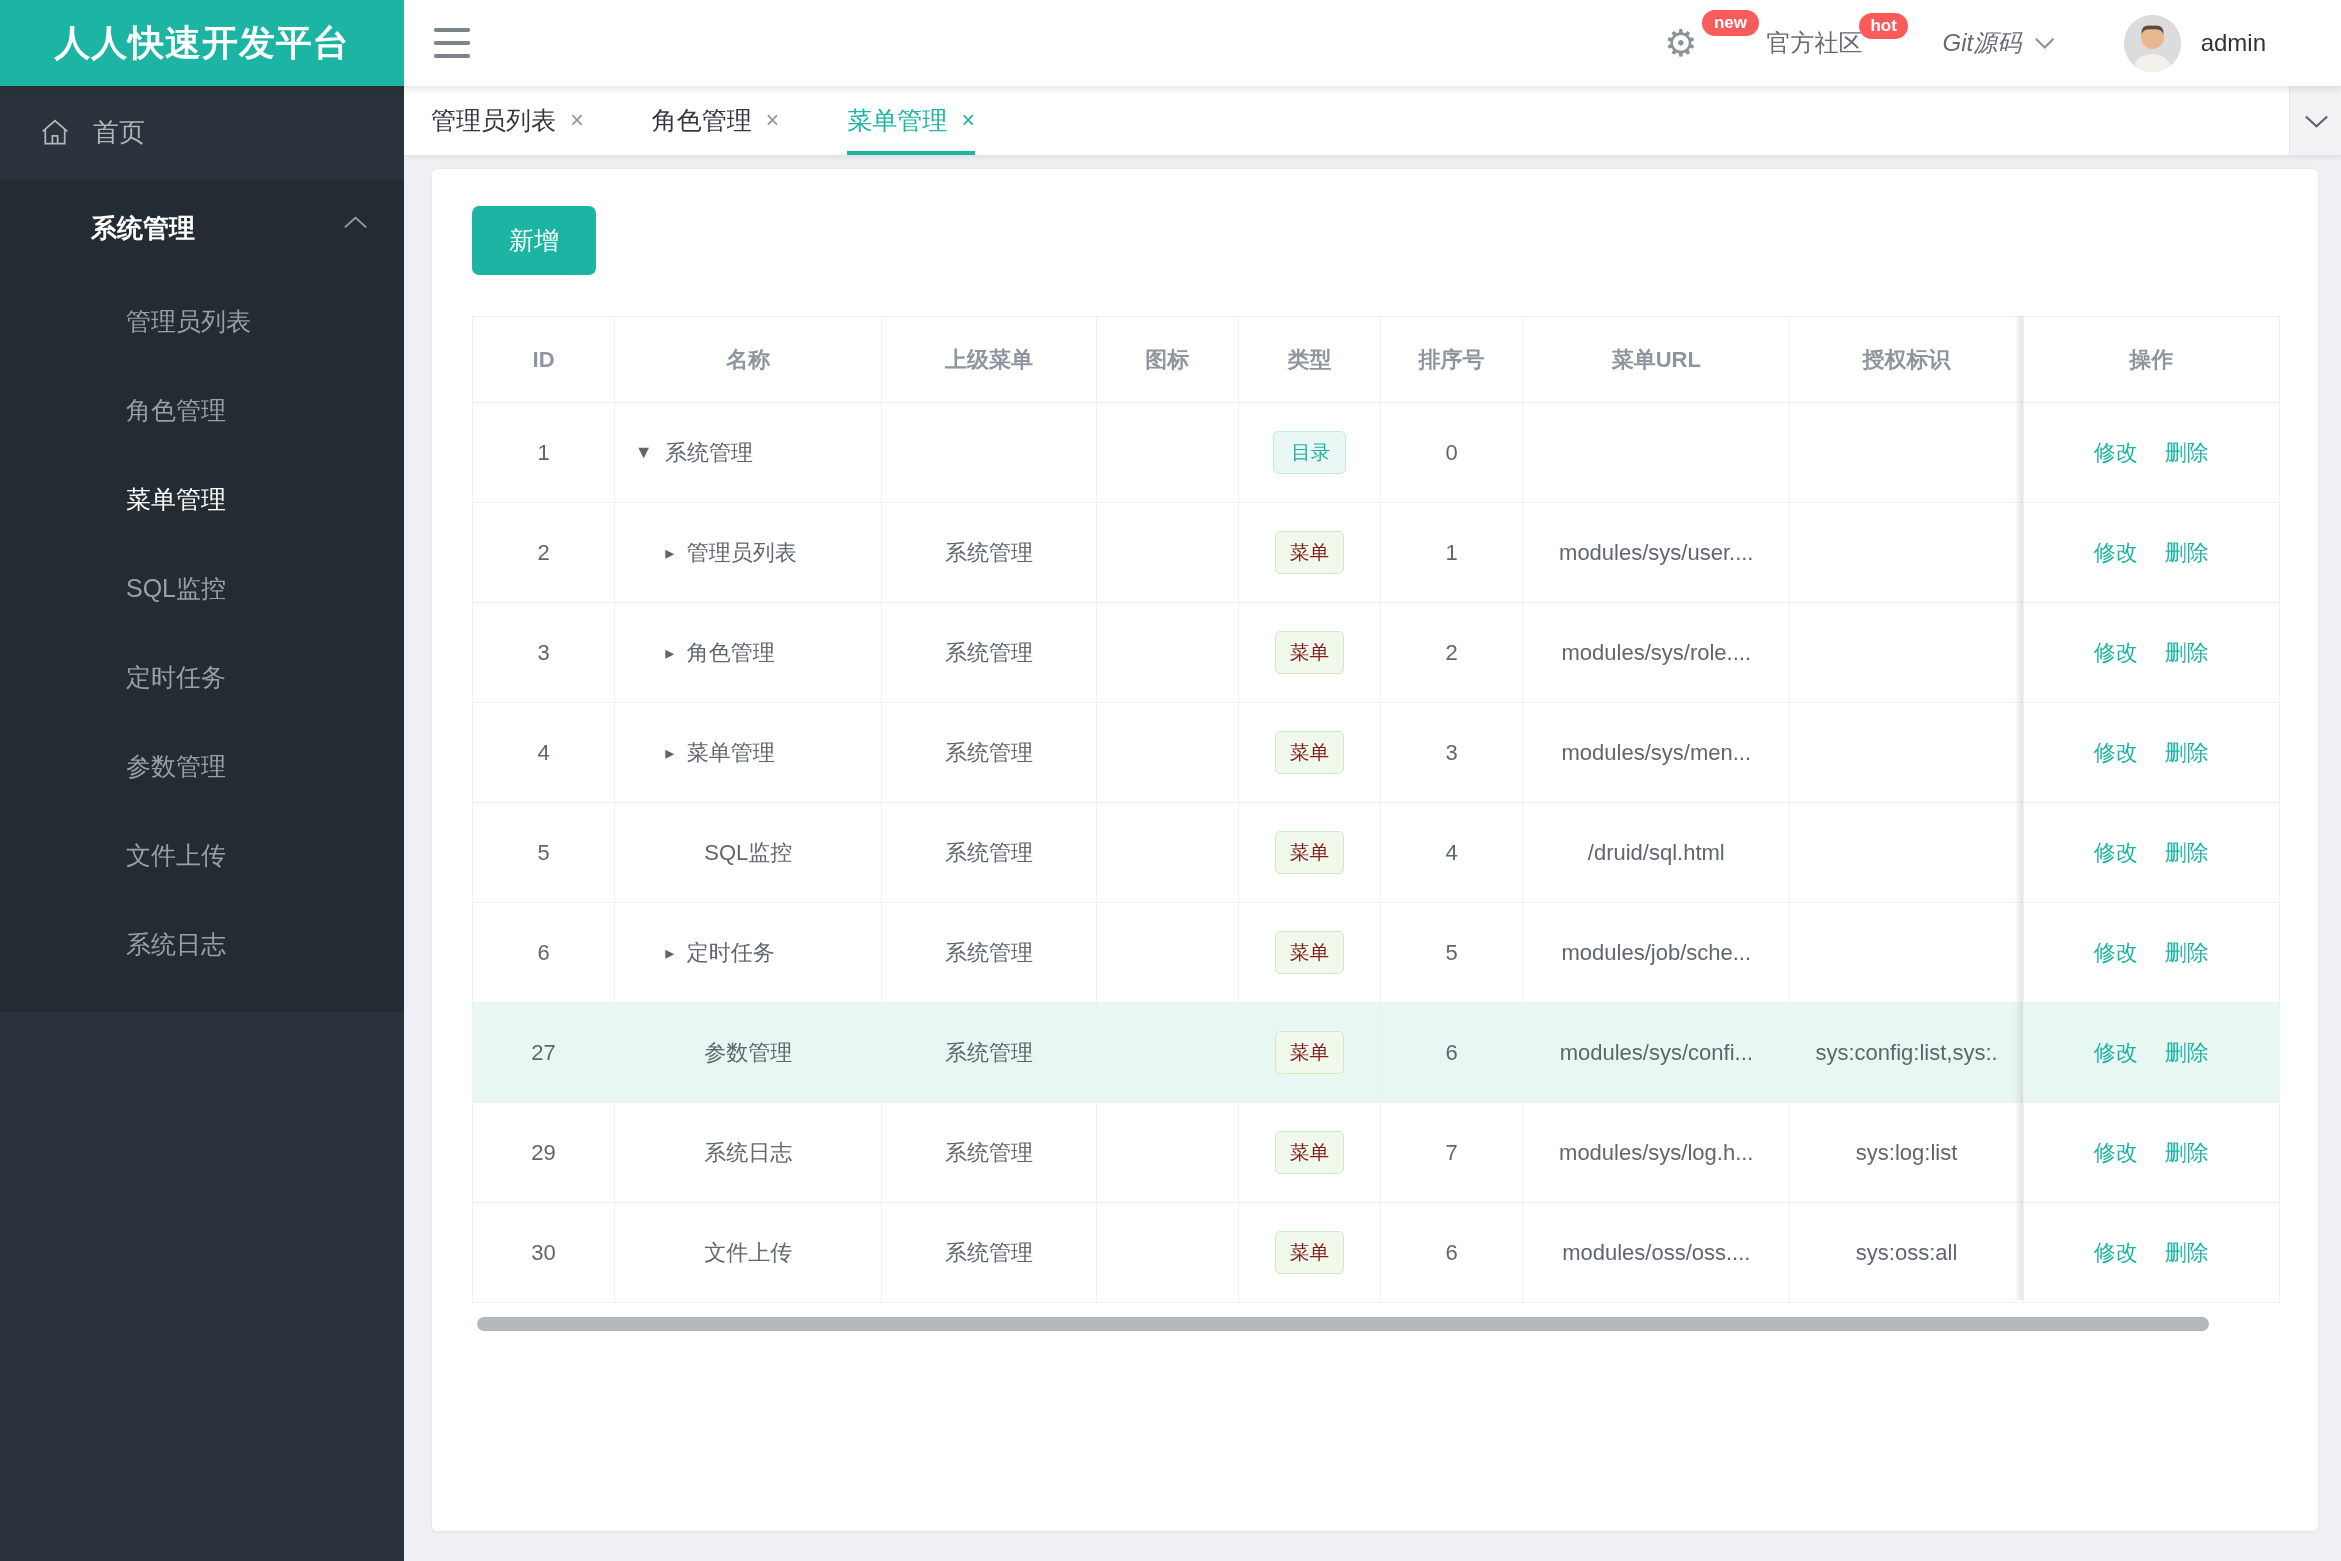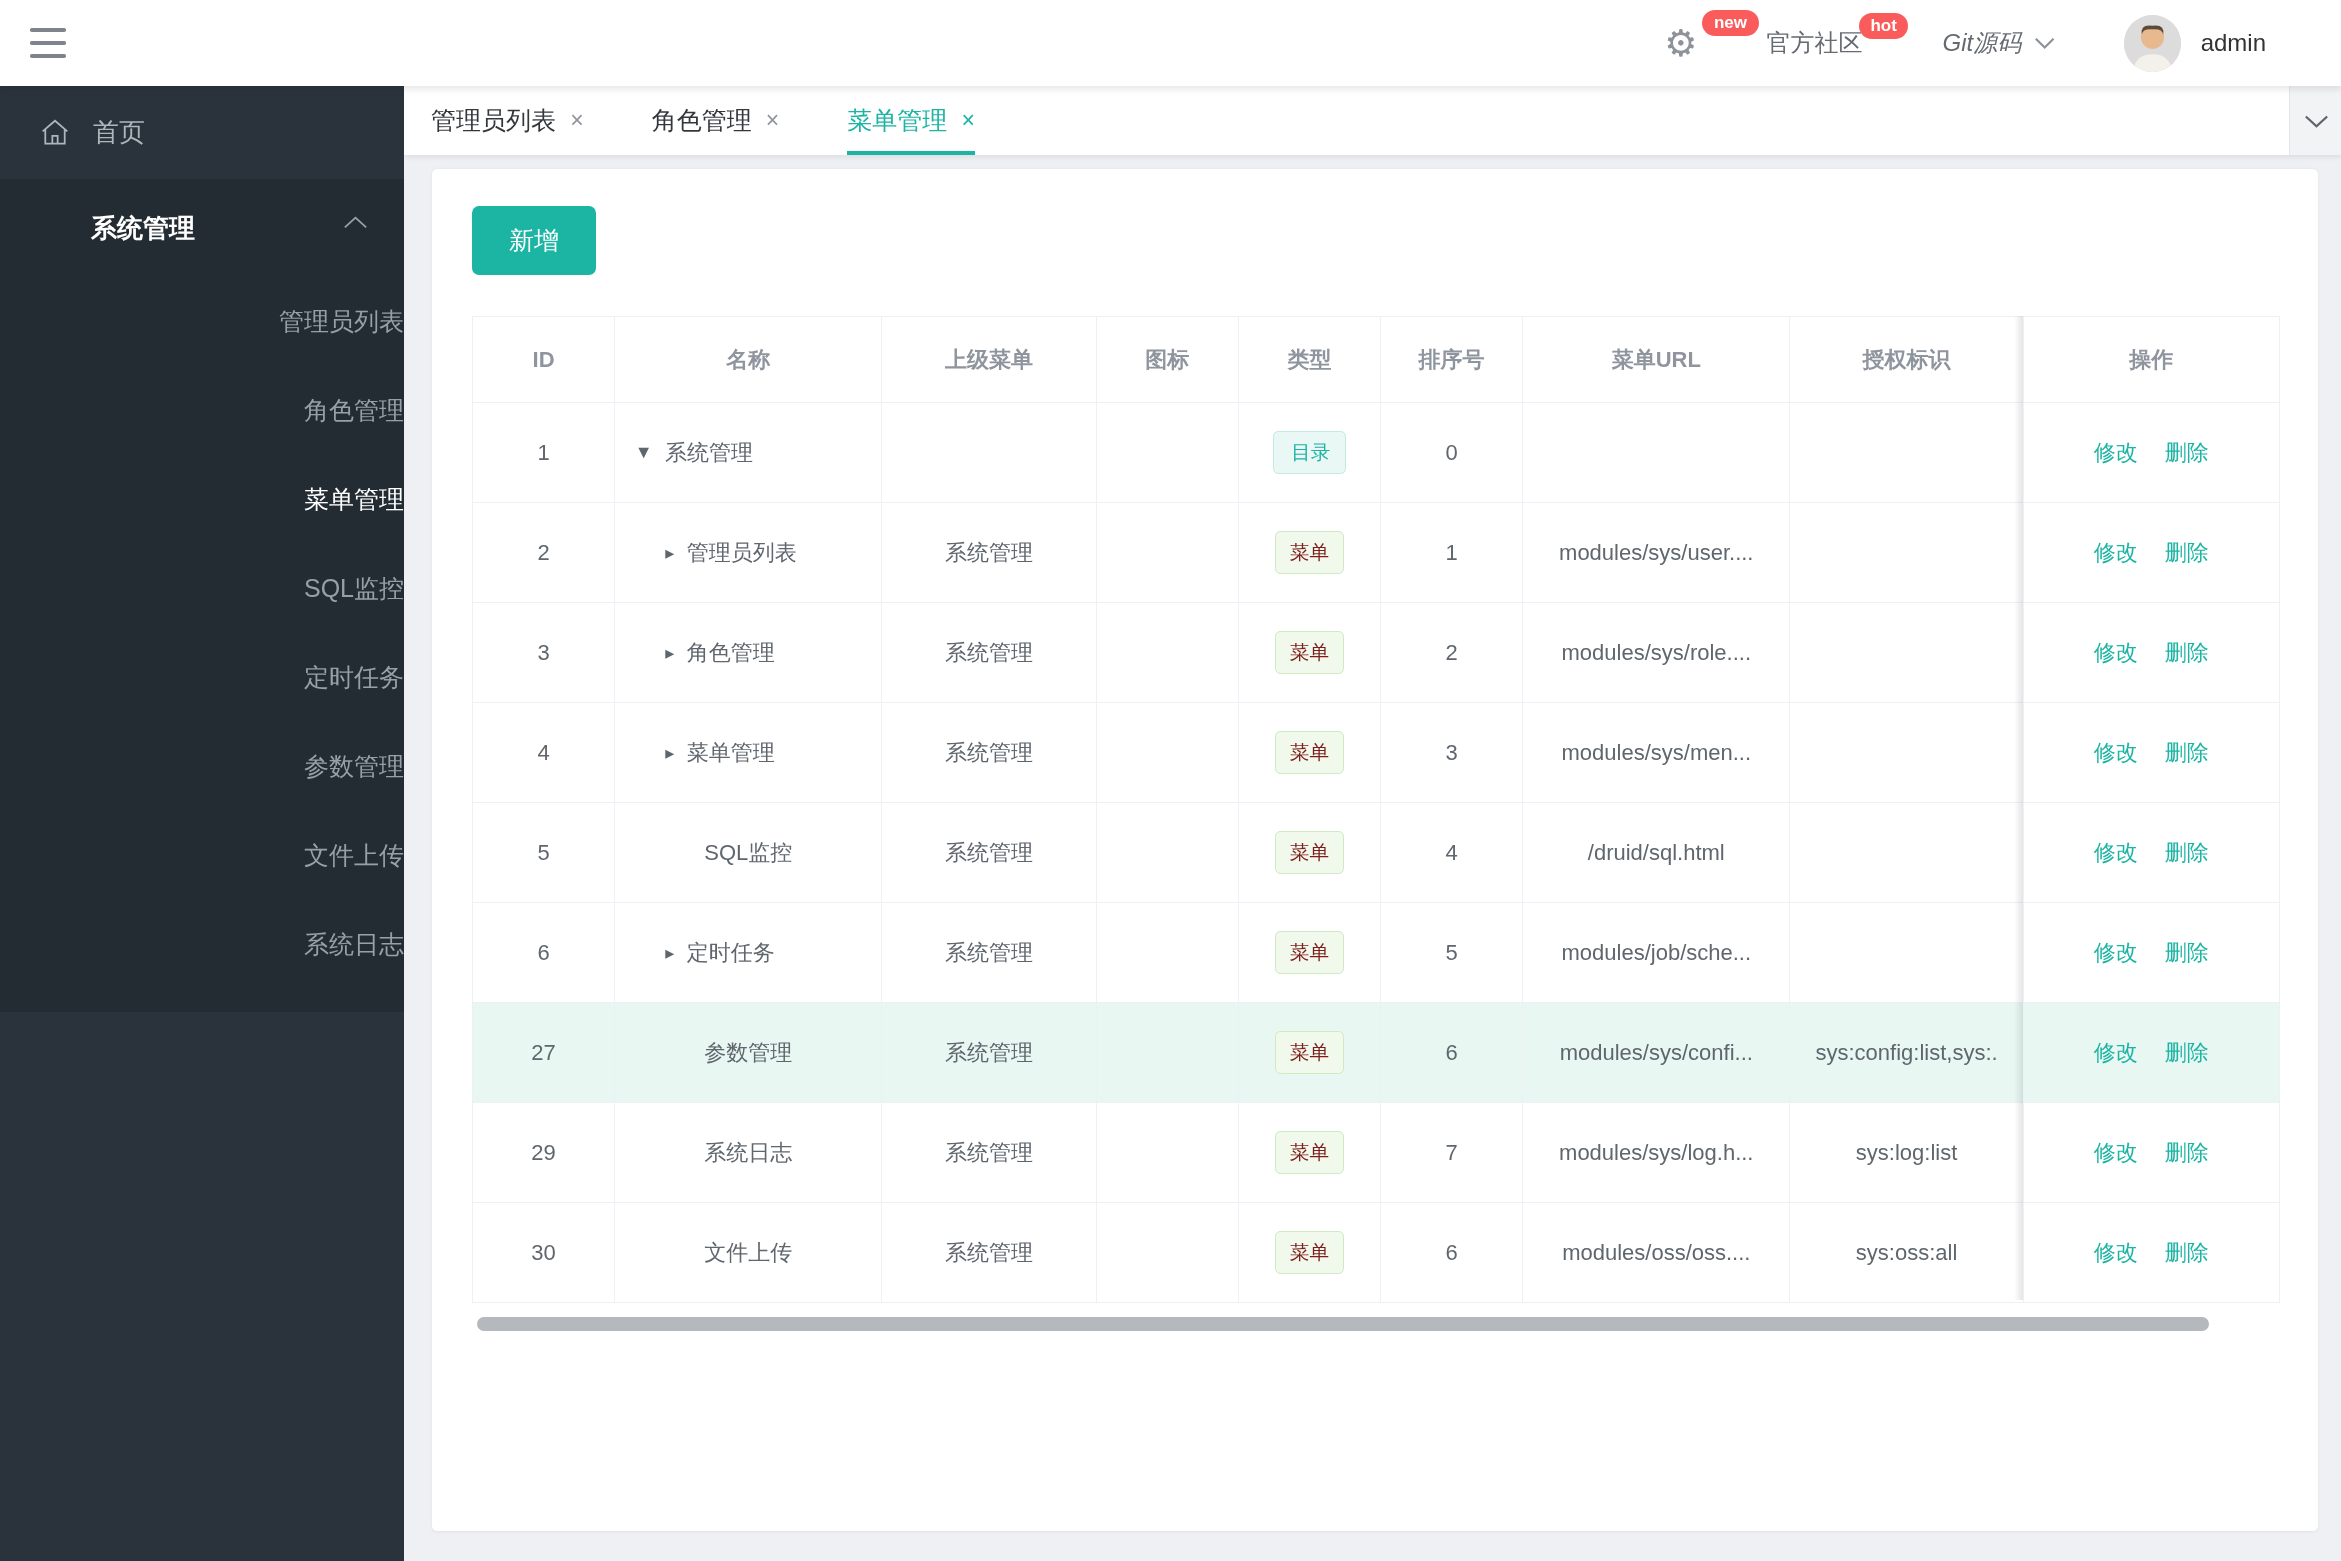--- a/index.html
+++ b/index.html
@@ -22,21 +22,21 @@
   .gear{font-size:37px;color:#8d9399;line-height:1;}
   .pill{position:absolute;top:-14.2px;left:38px;background:#fa5c5c;color:#fff;font-size:17px;font-weight:bold;
     padding:2.7px 11.6px;border-radius:14.2px;line-height:1.2;white-space:nowrap;}
   .pill.hot{left:auto;right:-46px;}
   .community{margin-right:80px;align-items:center;}
   .git{margin-right:69px;font-style:italic;}
   .chev-down{margin-left:12.5px;}
   .avatar{width:57px;height:57px;border-radius:50%;overflow:hidden;background:#d9d9d9;margin-right:19.6px;flex:0 0 auto;}
   .username{color:#333;font-size:24px;}
   
-  .sidebar{position:absolute;left:0;top:86px;width:404px;height:1476px;background:#2a333b;z-index:30;text-align:right;}
+  .sidebar{position:absolute;left:0;top:86px;width:404px;height:1476px;background:#2a333b;z-index:30;}
   .side-home{height:93px;display:flex;align-items:center;cursor:pointer;color:#aeb6bd;font-size:26px;}
   .side-home .house{margin-left:40px;margin-right:23px;display:flex;}
   .menu-group{background:#232c33;padding-bottom:23px;}
   .group-header{height:98px;display:flex;align-items:center;cursor:pointer;color:#ffffff;font-size:26px;font-weight:bold;position:relative;}
   .group-header .glabel{margin-left:91px;}
   .group-header .chev-up{position:absolute;right:36px;top:36px;}
   .group-items{list-style:none;margin:0;padding:0;}
   .group-items li{height:89px;line-height:89px;padding-left:126px;font-size:25px;color:#97a0a8;cursor:pointer;}
   .group-items li.active{color:#ffffff;}
   
@@ -74,20 +74,21 @@
   .fixed-shadow{position:absolute;left:1542px;top:0;width:9px;height:984px;
     background:linear-gradient(to left,rgba(0,0,0,0.10),rgba(0,0,0,0));pointer-events:none;}
   .hscroll{position:absolute;left:40px;top:1147px;width:1808px;height:16px;}
   .hscroll .thumb{position:absolute;left:4.5px;top:0.9px;width:1732px;height:14.2px;border-radius:7.1px;background:#b5b8bc;cursor:pointer;}
   svg{display:block;}
 </style>
 </head>
 <body>
 
 <header class="app-header">
+  <div class="logo">人人快速开发平台</div>
   <div class="hamburger">
       <i></i>
       <i></i>
       <i></i>
     </div>
   <div class="header-right">
     <div class="hdr-item gear-wrap">
       <span class="gear">⚙</span>
       <span class="pill">new</span>
     </div>

